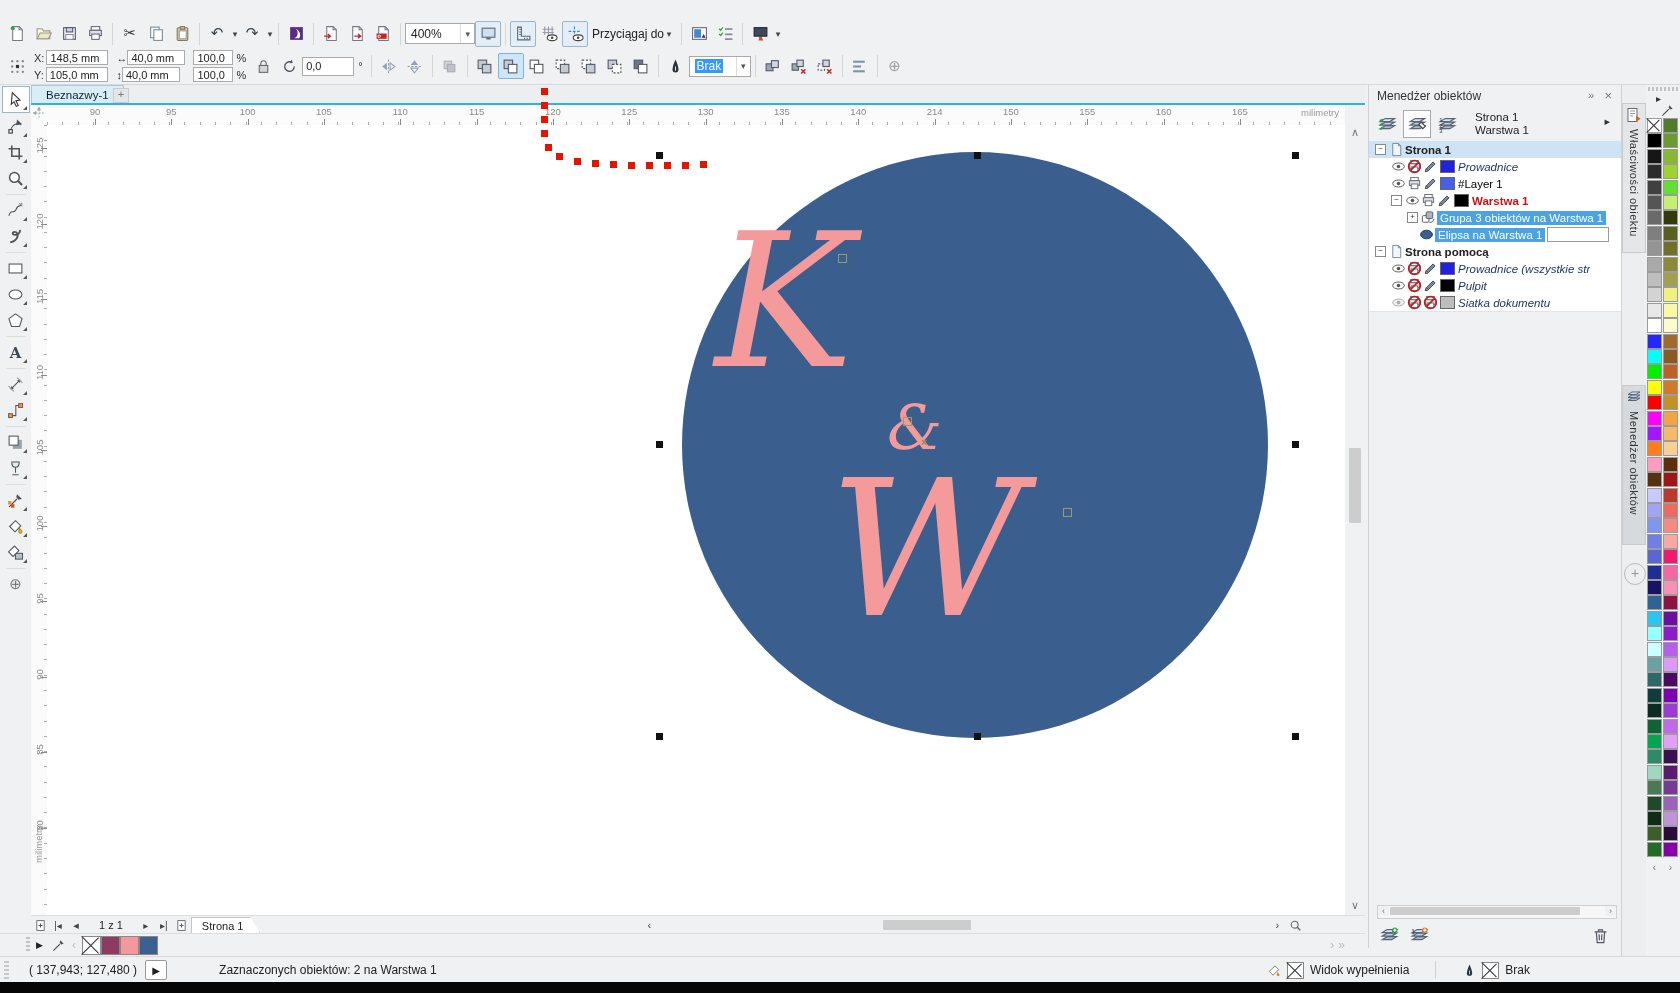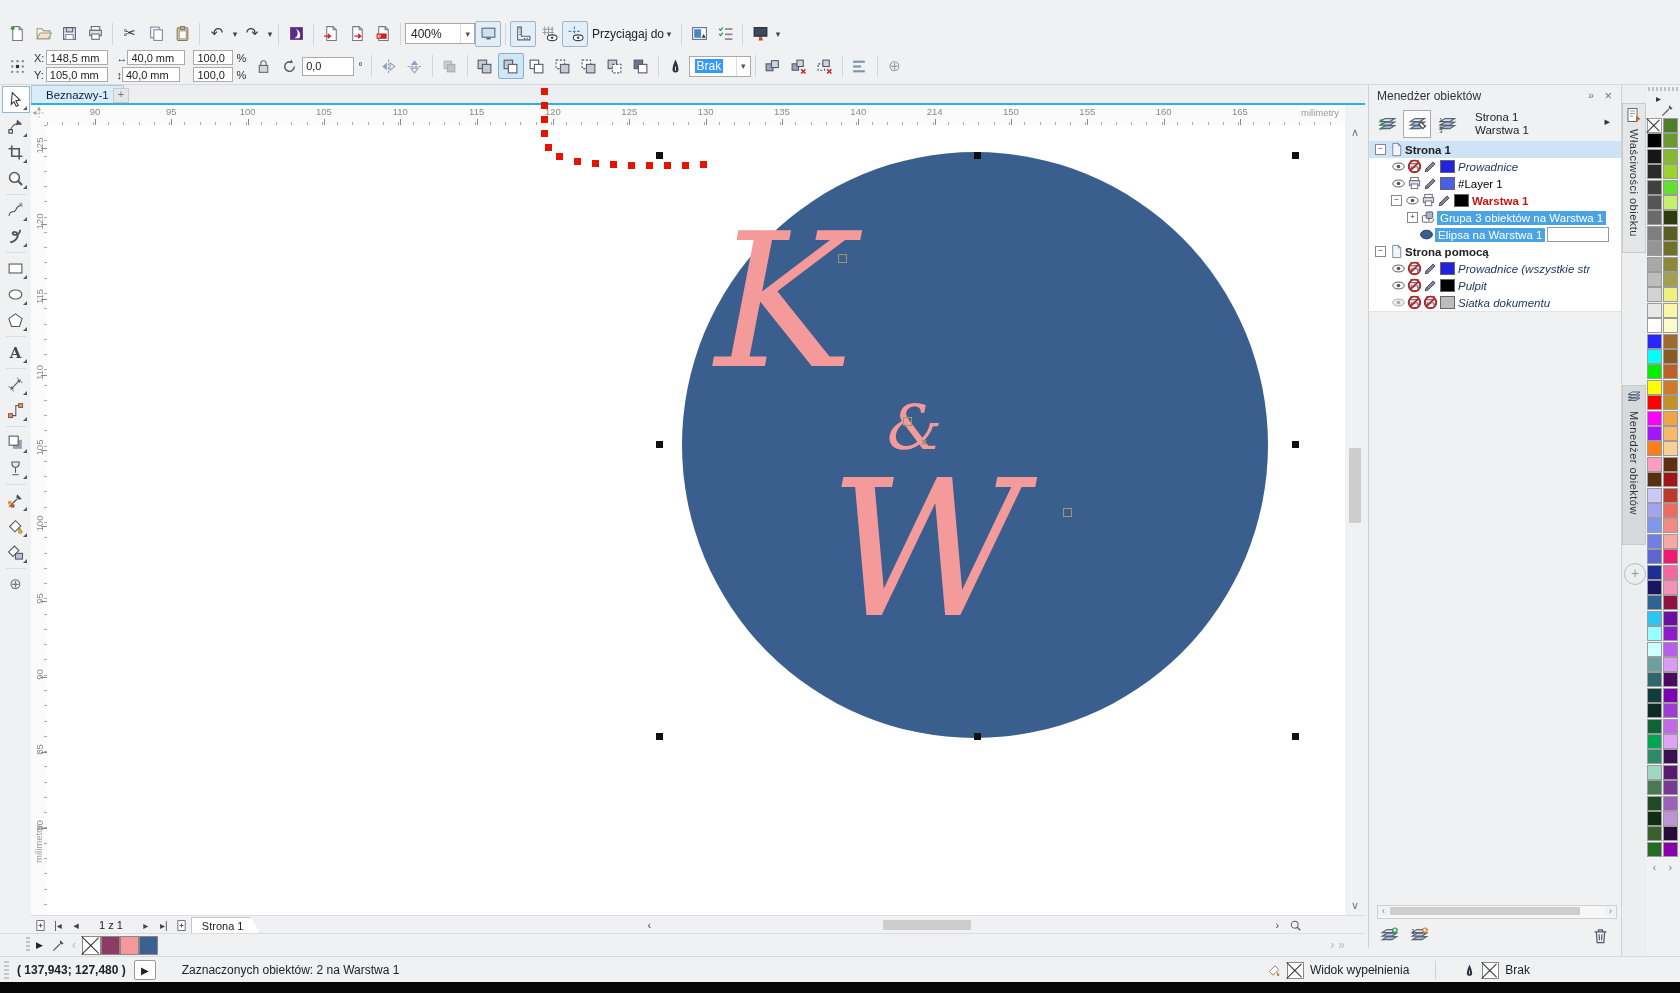--- a/index.html
+++ b/index.html
@@ -1069,23 +1069,23 @@
       <span class="dswatch none-swatch"></span>
       <span class="dswatch" style="background: rgb(142, 58, 98);"></span>
       <span class="dswatch" style="background: rgb(245, 152, 155);"></span>
       <span class="dswatch" style="background: rgb(58, 97, 143);"></span>
       <span style="color: rgb(187, 187, 187); margin-left: auto; margin-right: 4px;">›</span>
       <span style="color: rgb(187, 187, 187); margin-right: 20px;">»</span>
     </div>
 
   <div id="statusbar" class="abs">
     <div class="sb-grip"></div>
-    <span style="margin-left:4px;font-weight:bold;">( 137,943; 127,480 )</span>
+    <span style="margin-left:16px;">( 137,943; 127,480 )</span>
     <span class="tb-btn" style="width:20px;height:18px;border:1px solid #999;background:#fff;margin-left:8px;font-size:10px;">▶</span>
-    <span style="margin-left:26px;text-align:right;">Zaznaczonych obiektów:  2 na Warstwa 1</span>
+    <span style="margin-left:52px;text-align:right;">Zaznaczonych obiektów:  2 na Warstwa 1</span>
     <span style="margin-left:auto;display:flex;align-items:center;">
       <span class="ticon" id="bucket-ic"><svg viewBox="0 0 16 16" xmlns="http://www.w3.org/2000/svg">
             <path d="M2.5 9 L8.5 3 l4 4 -6 6z" fill="#fff" stroke="#876"></path>
             <path d="M11 9.5 c1.2 1.6 2.3 1.9 2.3 3.1 a1.4 1.4 0 0 1-2.8 0 c0-1.2.2-1.4.5-3.1z" fill="#c98a2e"></path>
           </svg></span>
       <span class="dswatch none-swatch" style="width:17px;height:17px;margin:0 6px 0 4px;"></span>
       <span>Widok wypełnienia</span>
       <span style="width:1px;height:18px;background:#d0d1d2;margin:0 26px;"></span>
       <span class="ticon" id="nib-ic"><svg viewBox="0 0 16 16" xmlns="http://www.w3.org/2000/svg">
             <path d="M8 1.5 C6.2 5.5 5.2 8.5 5.2 10.8 a2.8 2.8 0 0 0 5.6 0 C10.8 8.5 9.8 5.5 8 1.5z" fill="#2a3440"></path>

